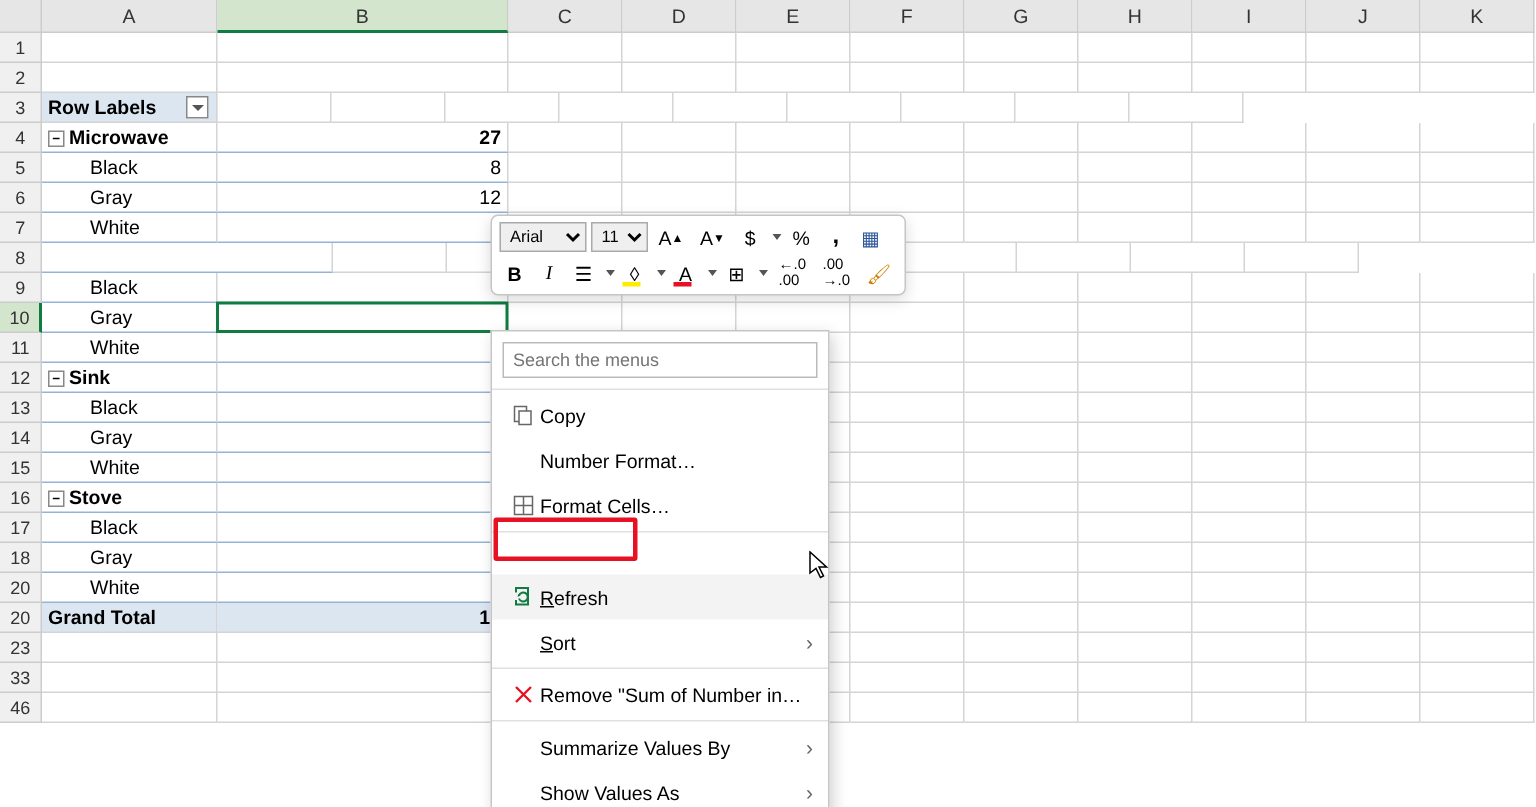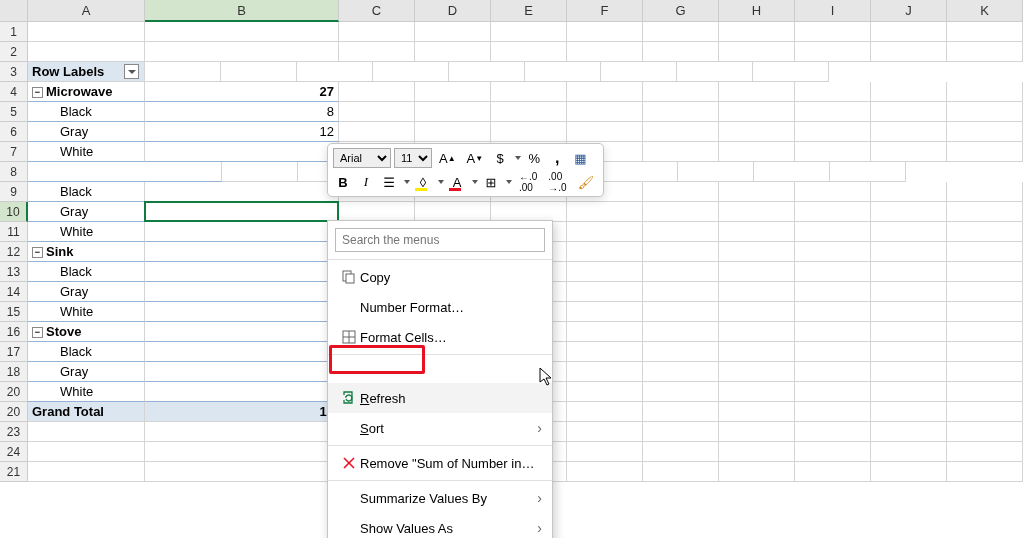--- a/index.html
+++ b/index.html
@@ -409,35 +409,35 @@
         <div class="cell col-D"></div>
         <div class="cell col-E"></div>
         <div class="cell col-F"></div>
         <div class="cell col-G"></div>
         <div class="cell col-H"></div>
         <div class="cell col-I"></div>
         <div class="cell col-J"></div>
         <div class="cell col-K"></div>
       </div>
       <div class="row">
-        <div class="row-head">24</div>
+        <div class="row-head">33</div>
         <div class="cell col-A"></div>
         <div class="cell col-B"></div>
         <div class="cell col-C"></div>
         <div class="cell col-D"></div>
         <div class="cell col-E"></div>
         <div class="cell col-F"></div>
         <div class="cell col-G"></div>
         <div class="cell col-H"></div>
         <div class="cell col-I"></div>
         <div class="cell col-J"></div>
         <div class="cell col-K"></div>
       </div>
       <div class="row">
-        <div class="row-head">21</div>
+        <div class="row-head">46</div>
         <div class="cell col-A"></div>
         <div class="cell col-B"></div>
         <div class="cell col-C"></div>
         <div class="cell col-D"></div>
         <div class="cell col-E"></div>
         <div class="cell col-F"></div>
         <div class="cell col-G"></div>
         <div class="cell col-H"></div>
         <div class="cell col-I"></div>
         <div class="cell col-J"></div>

